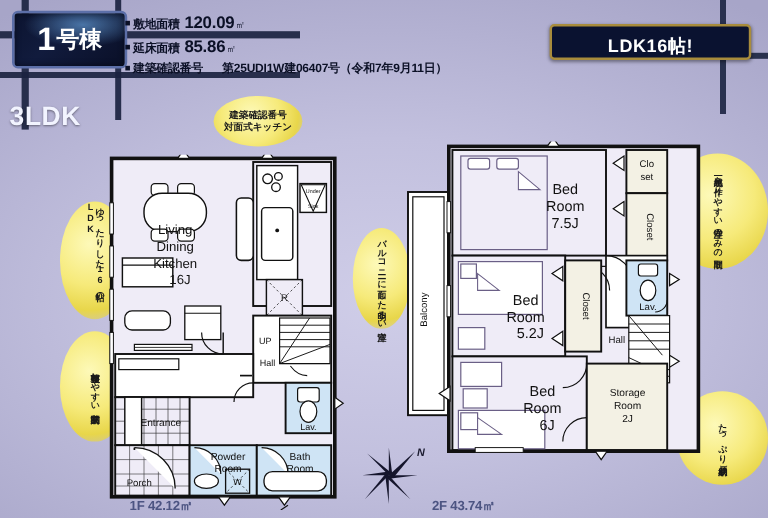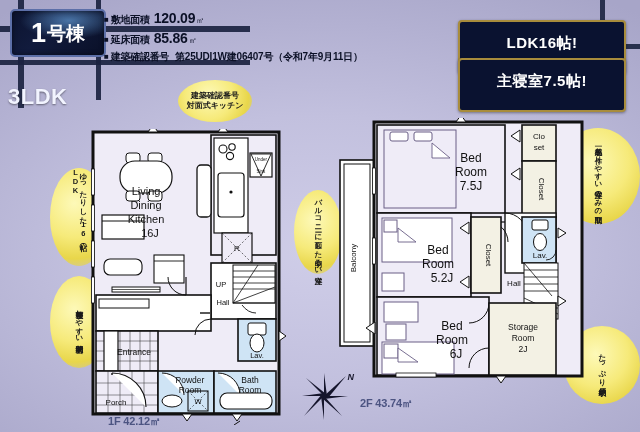--- a/index.html
+++ b/index.html
@@ -41,44 +41,44 @@
     letter-spacing:.5px;text-shadow:0 1px 2px rgba(0,0,0,.45);margin-top:26px;
   }
 
   
   #spec{position:absolute;left:104px;top:10px;color:#0b1026;}
   #spec .row{display:flex;align-items:baseline;margin-bottom:3px;white-space:nowrap;}
   #spec .sq{font-size:8px;margin-right:2px;line-height:1;position:relative;top:-1px;}
   #spec .lbl{font-size:10px;font-weight:bold;letter-spacing:-.3px;}
   #spec .val{font-size:14px;font-weight:bold;margin-left:4px;letter-spacing:-.2px;}
   #spec .unit{font-size:8px;margin-left:1px;}
-  #spec .row.small .val{font-size:10px;margin-left:6px;font-weight:bold;}
+  #spec .row.small .val{font-size:10px;margin-left:16px;font-weight:bold;}
   #spec .row.small .lbl{font-size:10px;}
 
   
   .banner{
-    position:absolute;right:14px;height:26px;min-width:140px;padding:12px 12px;
+    position:absolute;right:14px;height:26px;min-width:140px;padding:0 12px;
     border:2px solid #a88c3c;border-radius:4px;
     background:
       radial-gradient(ellipse 80px 18px at 30% 20%, rgba(140,200,255,.55) 0%, rgba(20,35,90,0) 72%),
       linear-gradient(135deg,#0a1franc 0%,#0c1536 35%,#09102b 100%);
     background-color:#0a1230;
-    display:flex;align-items:flex-start;justify-content:center;
+    display:flex;align-items:flex-end;justify-content:center;
     color:#fff;font-size:15px;font-weight:bold;letter-spacing:.5px;
     box-shadow:0 1px 3px rgba(0,0,0,.4);
   }
   #banner-ldk{top:20px;}
   #banner-master{top:58px;}
 
   
   .plan{position:absolute;}
   .plan svg{display:block;}
   .area-note{position:absolute;color:#4c5482;font-size:11px;font-weight:bold;letter-spacing:-.2px;}
   #area-1f{left:108px;top:414px;}
-  #area-2f{left:360px;top:396px;}
+  #area-2f{left:360px;top:414px;}
 
   
   .callout{
     position:absolute;border-radius:50%;
     background:radial-gradient(circle at 42% 36%, #fdf9b8 0%, #f6ea7a 48%, #e8d64a 78%, rgba(226,209,63,.25) 100%);
     display:flex;align-items:center;justify-content:center;
     color:#1a1a1a;line-height:1.05;
   }
   .callout .vt{
     writing-mode:vertical-rl;text-orientation:upright;
@@ -134,23 +134,20 @@
     <div class="row small">
       <span class="sq">■</span>
       <span class="lbl">建築確認番号</span>
       <span class="val">第25UDI1W建06407号（令和7年9月11日）</span>
     </div>
   </div>
 
   <div class="banner" id="banner-ldk">
     <span>LDK16帖!</span>
   </div>
-  <div class="banner" id="banner-master">
-    <span>主寝室7.5帖!</span>
-  </div>
 
   <div class="callout" id="co-kitchen">
     <div class="ht">
       <span>建築確認番号</span><br>
       <span>対面式キッチン</span>
     </div>
   </div>
   <div class="callout" id="co-ldk">
     <div class="vt">ゆったりした16帖のLDK</div>
   </div>

